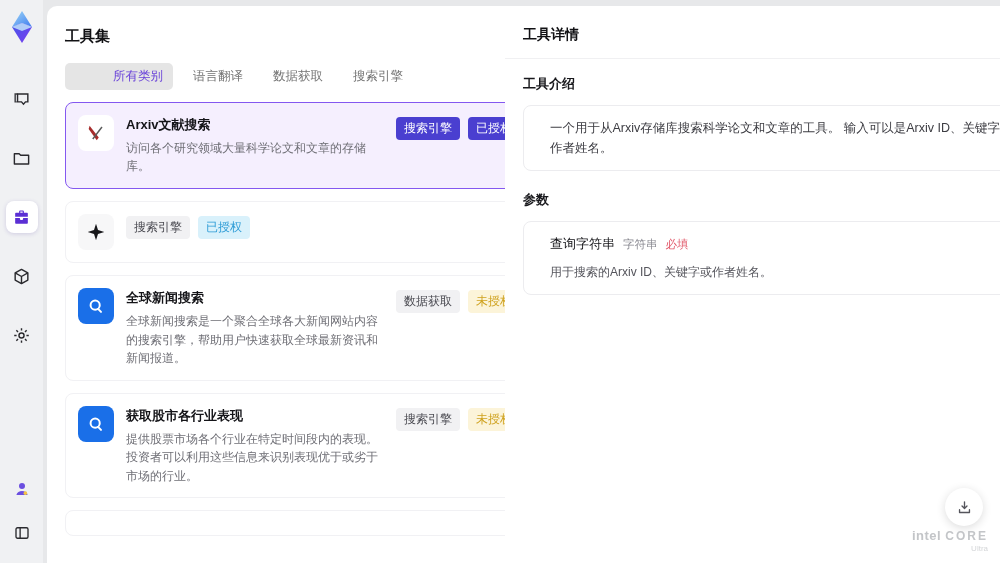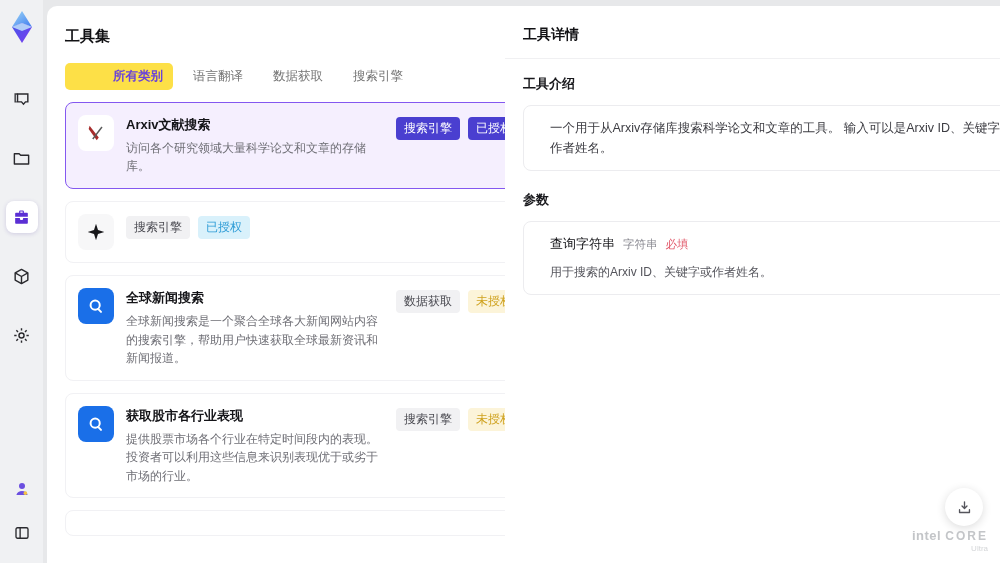--- a/index.html
+++ b/index.html
@@ -28,21 +28,21 @@
     position:absolute; top:6px; bottom:0; background:#ffffff;
     border-radius:10px 10px 0 0;
   }
   .panel-left  { left:47px;  width:510px; }
   .panel-right { left:505px; width:556px; }
 
   
   .pl-title { font-size:15px; font-weight:bold; padding:21px 18px 0 18px; color:#111114; }
   .tabs { display:flex; align-items:center; gap:10px; padding:17px 18px 10px 18px; }
   .tab { font-size:12.5px; color:#737373; padding:5px 10px; border-radius:5px; cursor:pointer; white-space:nowrap; }
-  .tab.active { background:#fde047; color:#6a43d9; font-weight:bold;padding-left:48px; }
+  .tab.active { background:#e5e5e5; color:#6a43d9; font-weight:normal;padding-left:48px; }
 
   .tool-list { padding:2px 24px 0 18px; position:relative; }
   .tool-card {
     display:flex; align-items:flex-start;
     background:#ffffff; border:1px solid #f1f1f4; border-radius:8px;
     padding:12px 12px 12px 12px; margin-bottom:12px; cursor:pointer;
   }
   .tool-card.selected { background:#f5effe; border:1.5px solid #8458f0; }
   .tool-icon {
     width:36px; height:36px; border-radius:8px; flex:0 0 36px;

